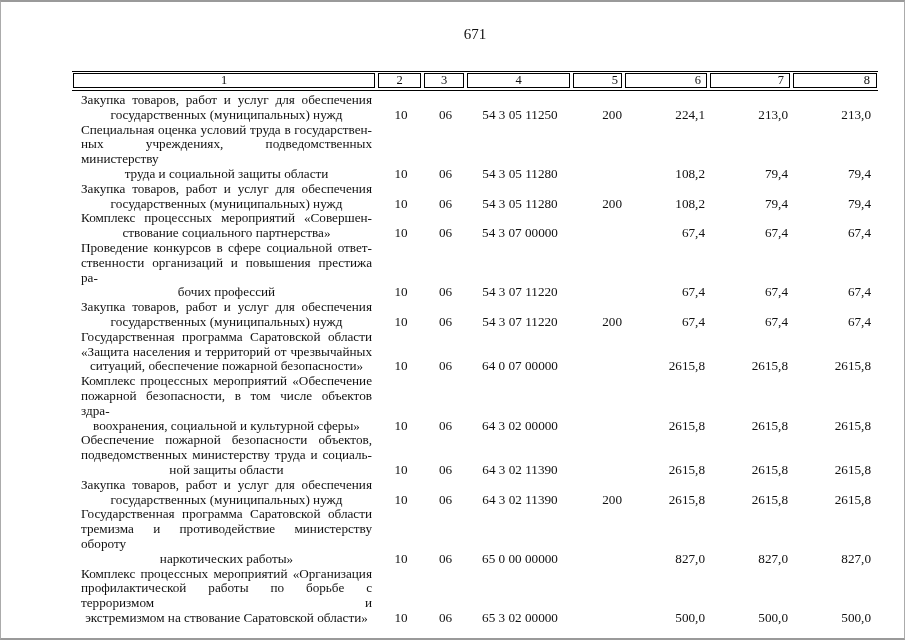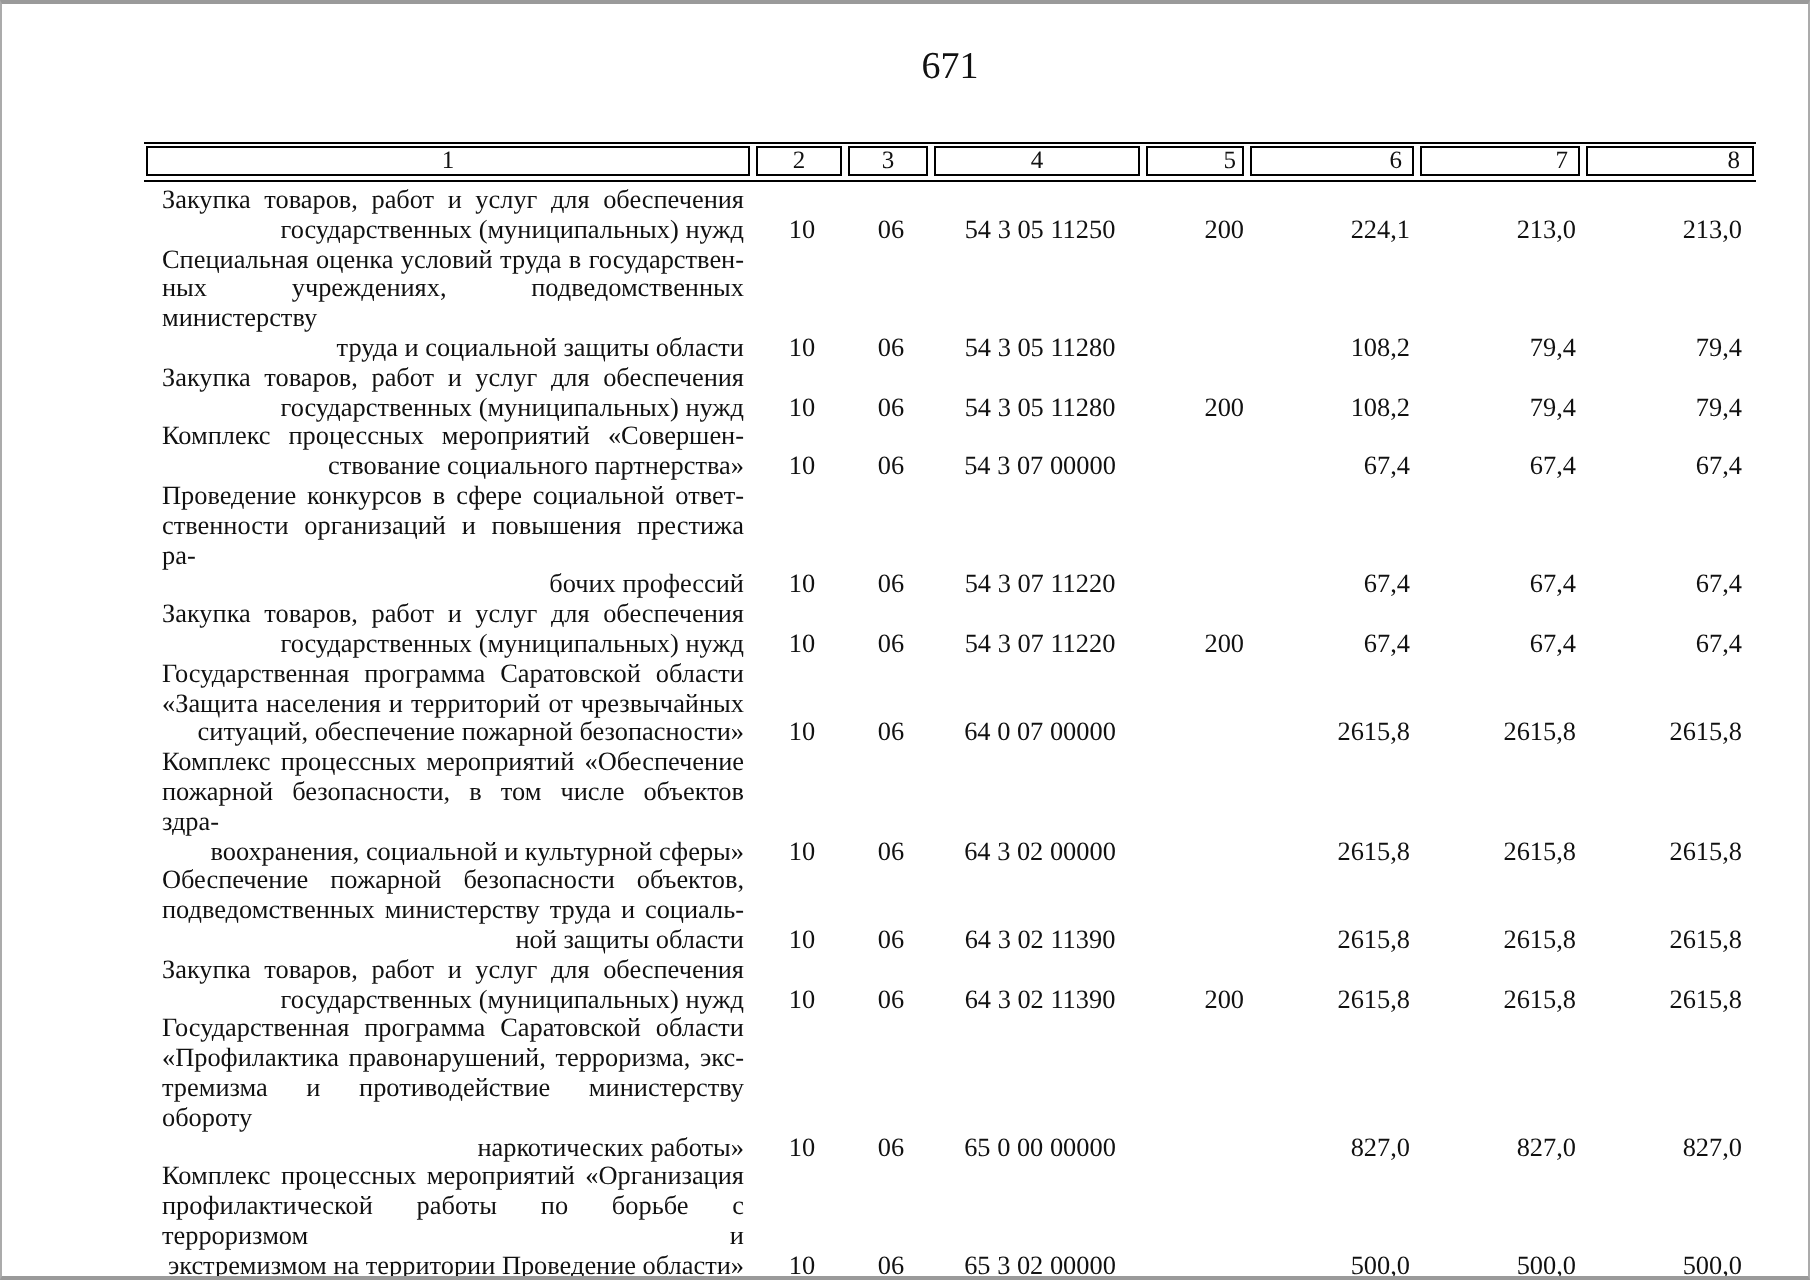--- a/index.html
+++ b/index.html
@@ -12,21 +12,21 @@
     border-left:1px solid #ababab;
     border-right:1px solid #ababab;
     overflow:hidden;
     font-family:"Liberation Serif", serif;
     color:#111;
   }
   .content{margin-left:72px;width:804px;}
   .page-number{
     padding-top:24px;
     text-align:center;
-    font-size:19px;
+    font-size:15px;
     line-height:16px;
   }
   
   .thead{
     margin-top:31px;
     display:flex;
     gap:3px;
     position:relative;
     font-size:12.5px;
   }
@@ -67,21 +67,21 @@
   .c3{width:106px}
   .c4{width:52px}
   .c5{width:85px}
   .c6{width:83px}
   .c7{width:84px}
   .c1,.c2,.c3{text-align:center;}
   .c4{text-align:right;padding-right:3px;}
   .c5,.c6{text-align:right;padding-right:5px;}
   .c7{text-align:right;padding-right:6px;}
   .desc{padding-left:8px;padding-right:6px;}
-  .line{display:block;text-align:right;}
+  .line{display:block;text-align:center;}
   .line.j{text-align:justify;text-align-last:justify;}
 </style>
 </head>
 <body>
 
 <div class="content">
   <div class="page-number">671</div>
 
   <div class="thead">
       <div class="th c0">1</div>
@@ -226,37 +226,36 @@
         <div class="td c2">06</div>
         <div class="td c3">64 3 02 11390</div>
         <div class="td c4">200</div>
         <div class="td c5">2615,8</div>
         <div class="td c6">2615,8</div>
         <div class="td c7">2615,8</div>
       </div>
       <div class="tr">
         <div class="td c0 desc">
           <div class="line j">Государственная программа Саратовской области</div>
-          <div class="line j">«Профилактика правонарушений, терроризма, экс-</div>
           <div class="line j">тремизма и противодействие министерству обороту</div>
           <div class="line">наркотических работы»</div>
         </div>
         <div class="td c1">10</div>
         <div class="td c2">06</div>
         <div class="td c3">65 0 00 00000</div>
         <div class="td c4"></div>
         <div class="td c5">827,0</div>
         <div class="td c6">827,0</div>
         <div class="td c7">827,0</div>
       </div>
       <div class="tr">
         <div class="td c0 desc">
           <div class="line j">Комплекс процессных мероприятий «Организация</div>
           <div class="line j">профилактической работы по борьбе с терроризмом и</div>
-          <div class="line">экстремизмом на территории Проведение области»</div>
+          <div class="line">экстремизмом на ствование Саратовской области»</div>
         </div>
         <div class="td c1">10</div>
         <div class="td c2">06</div>
         <div class="td c3">65 3 02 00000</div>
         <div class="td c4"></div>
         <div class="td c5">500,0</div>
         <div class="td c6">500,0</div>
         <div class="td c7">500,0</div>
       </div>
     </div>

